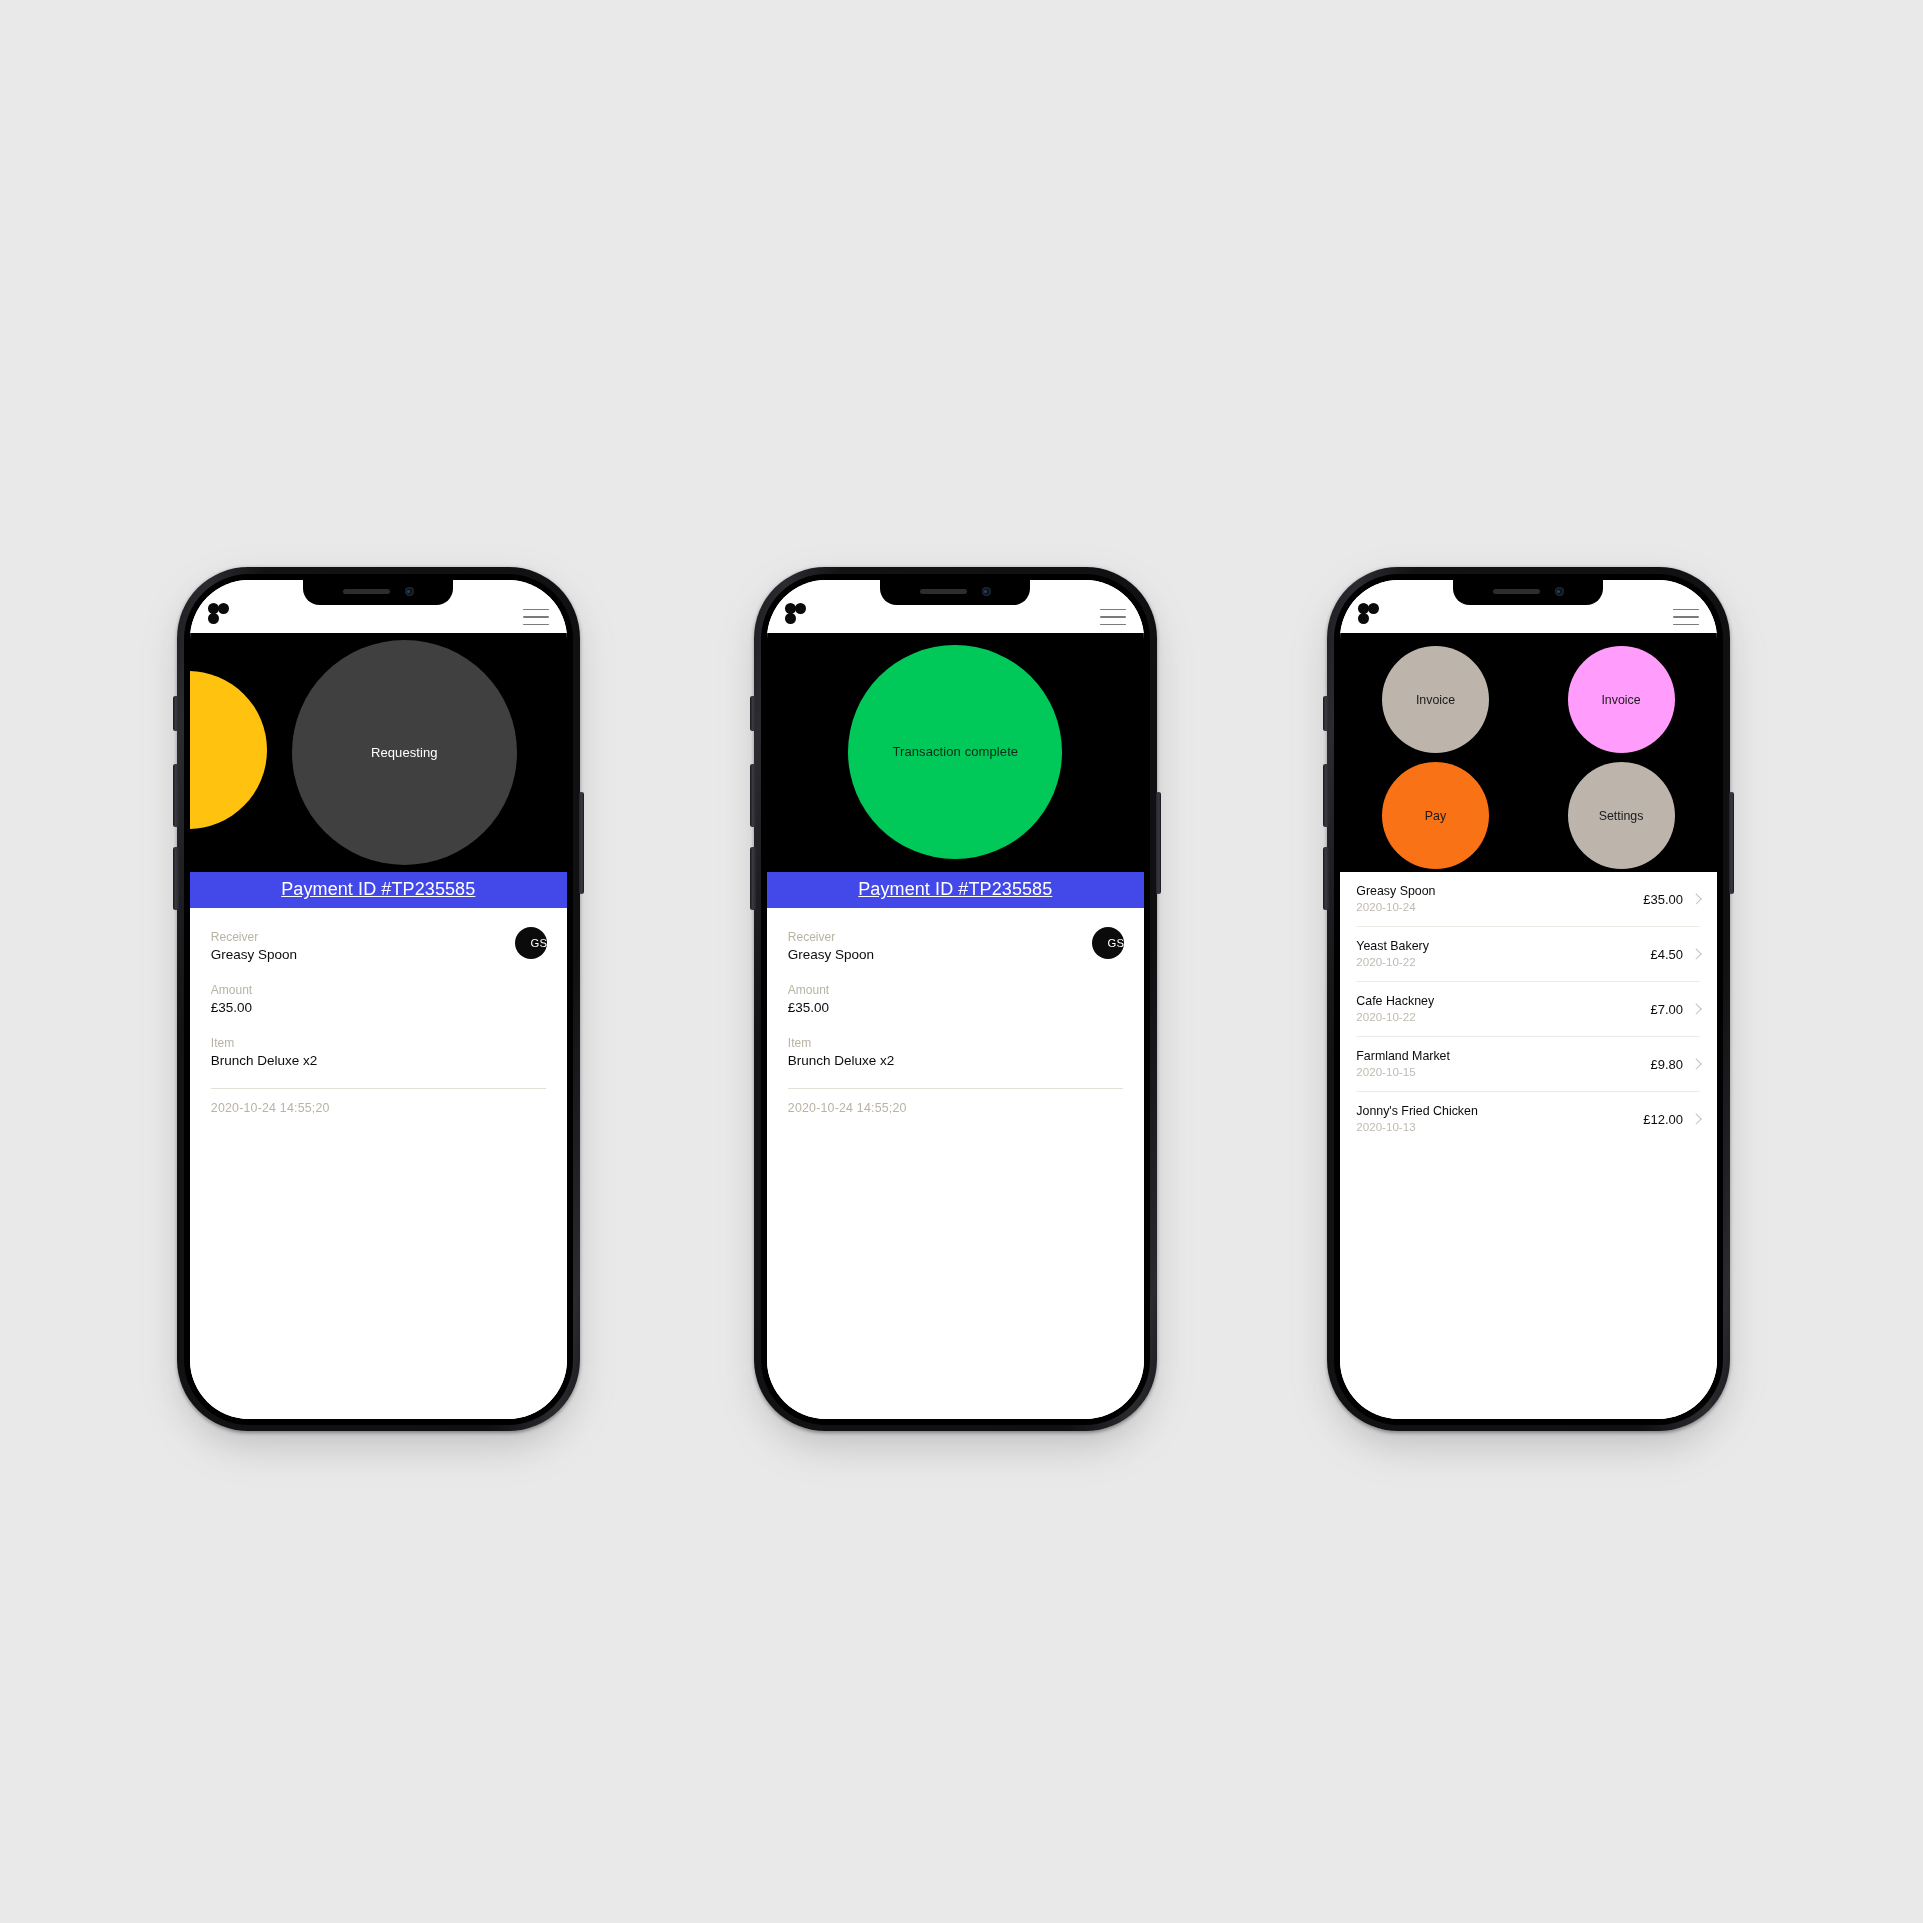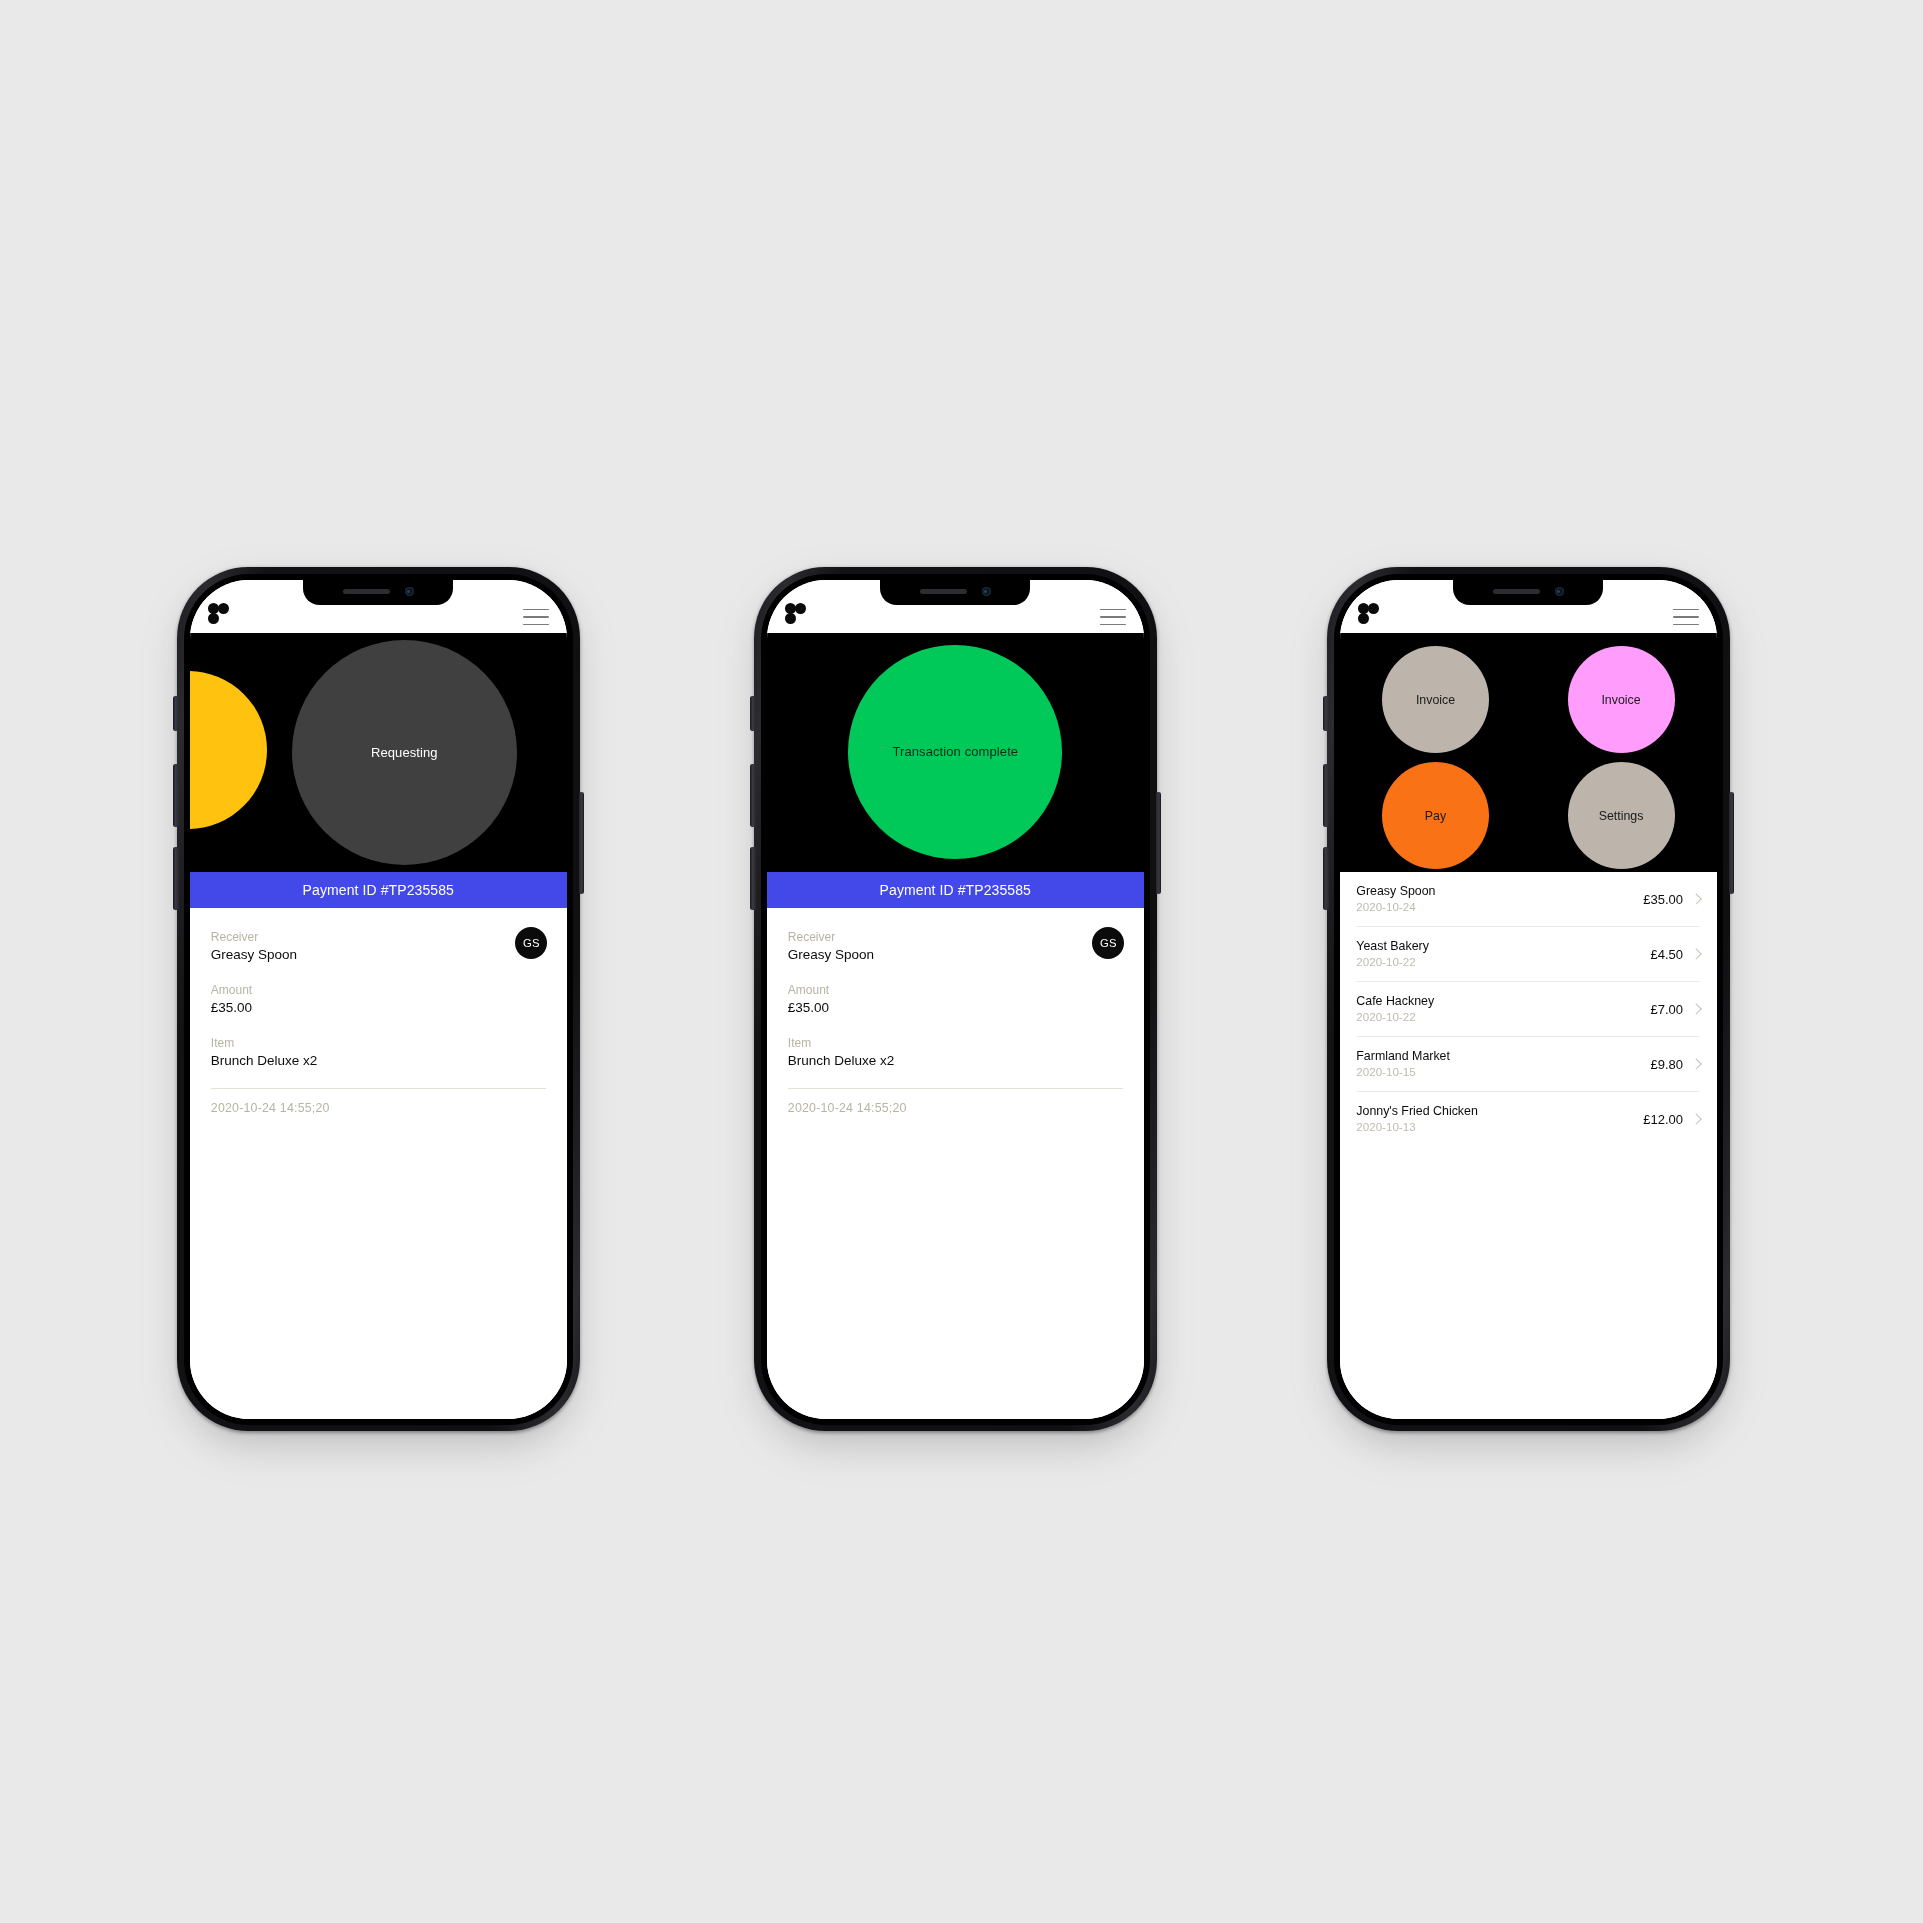--- a/index.html
+++ b/index.html
@@ -222,23 +222,24 @@
     font-weight:400;
   }
 
   
   .payid-bar {
     height:36px;
     display:flex;
     align-items:center;
     justify-content:center;
     color:#fff;
-    font-size:14px;
+    font-size:18px;
     font-weight:400;
     letter-spacing:0.1px;
+    text-decoration:underline;
   }
 
   
   .detail {
     background:#fff;
     padding:21px 21px 0 21px;
     position:relative;
     height:100%;
   }
   .field { margin-bottom:18px; }
@@ -258,21 +259,21 @@
   }
   .avatar {
     position:absolute;
     right:19.5px; top:19.5px;
     width:32px; height:32px;
     border-radius:50%;
     background:#0b0b0b;
     color:#fff;
     display:flex;
     align-items:center;
-    justify-content:center;
+    justify-content:flex-end;
     font-size:11.3px;
     font-weight:500;
     letter-spacing:0.2px;
   }
   .hr {
     height:0.8px;
     background:#e3e0d8;
     margin:3px 0 12px 0;
   }
   .timestamp {

